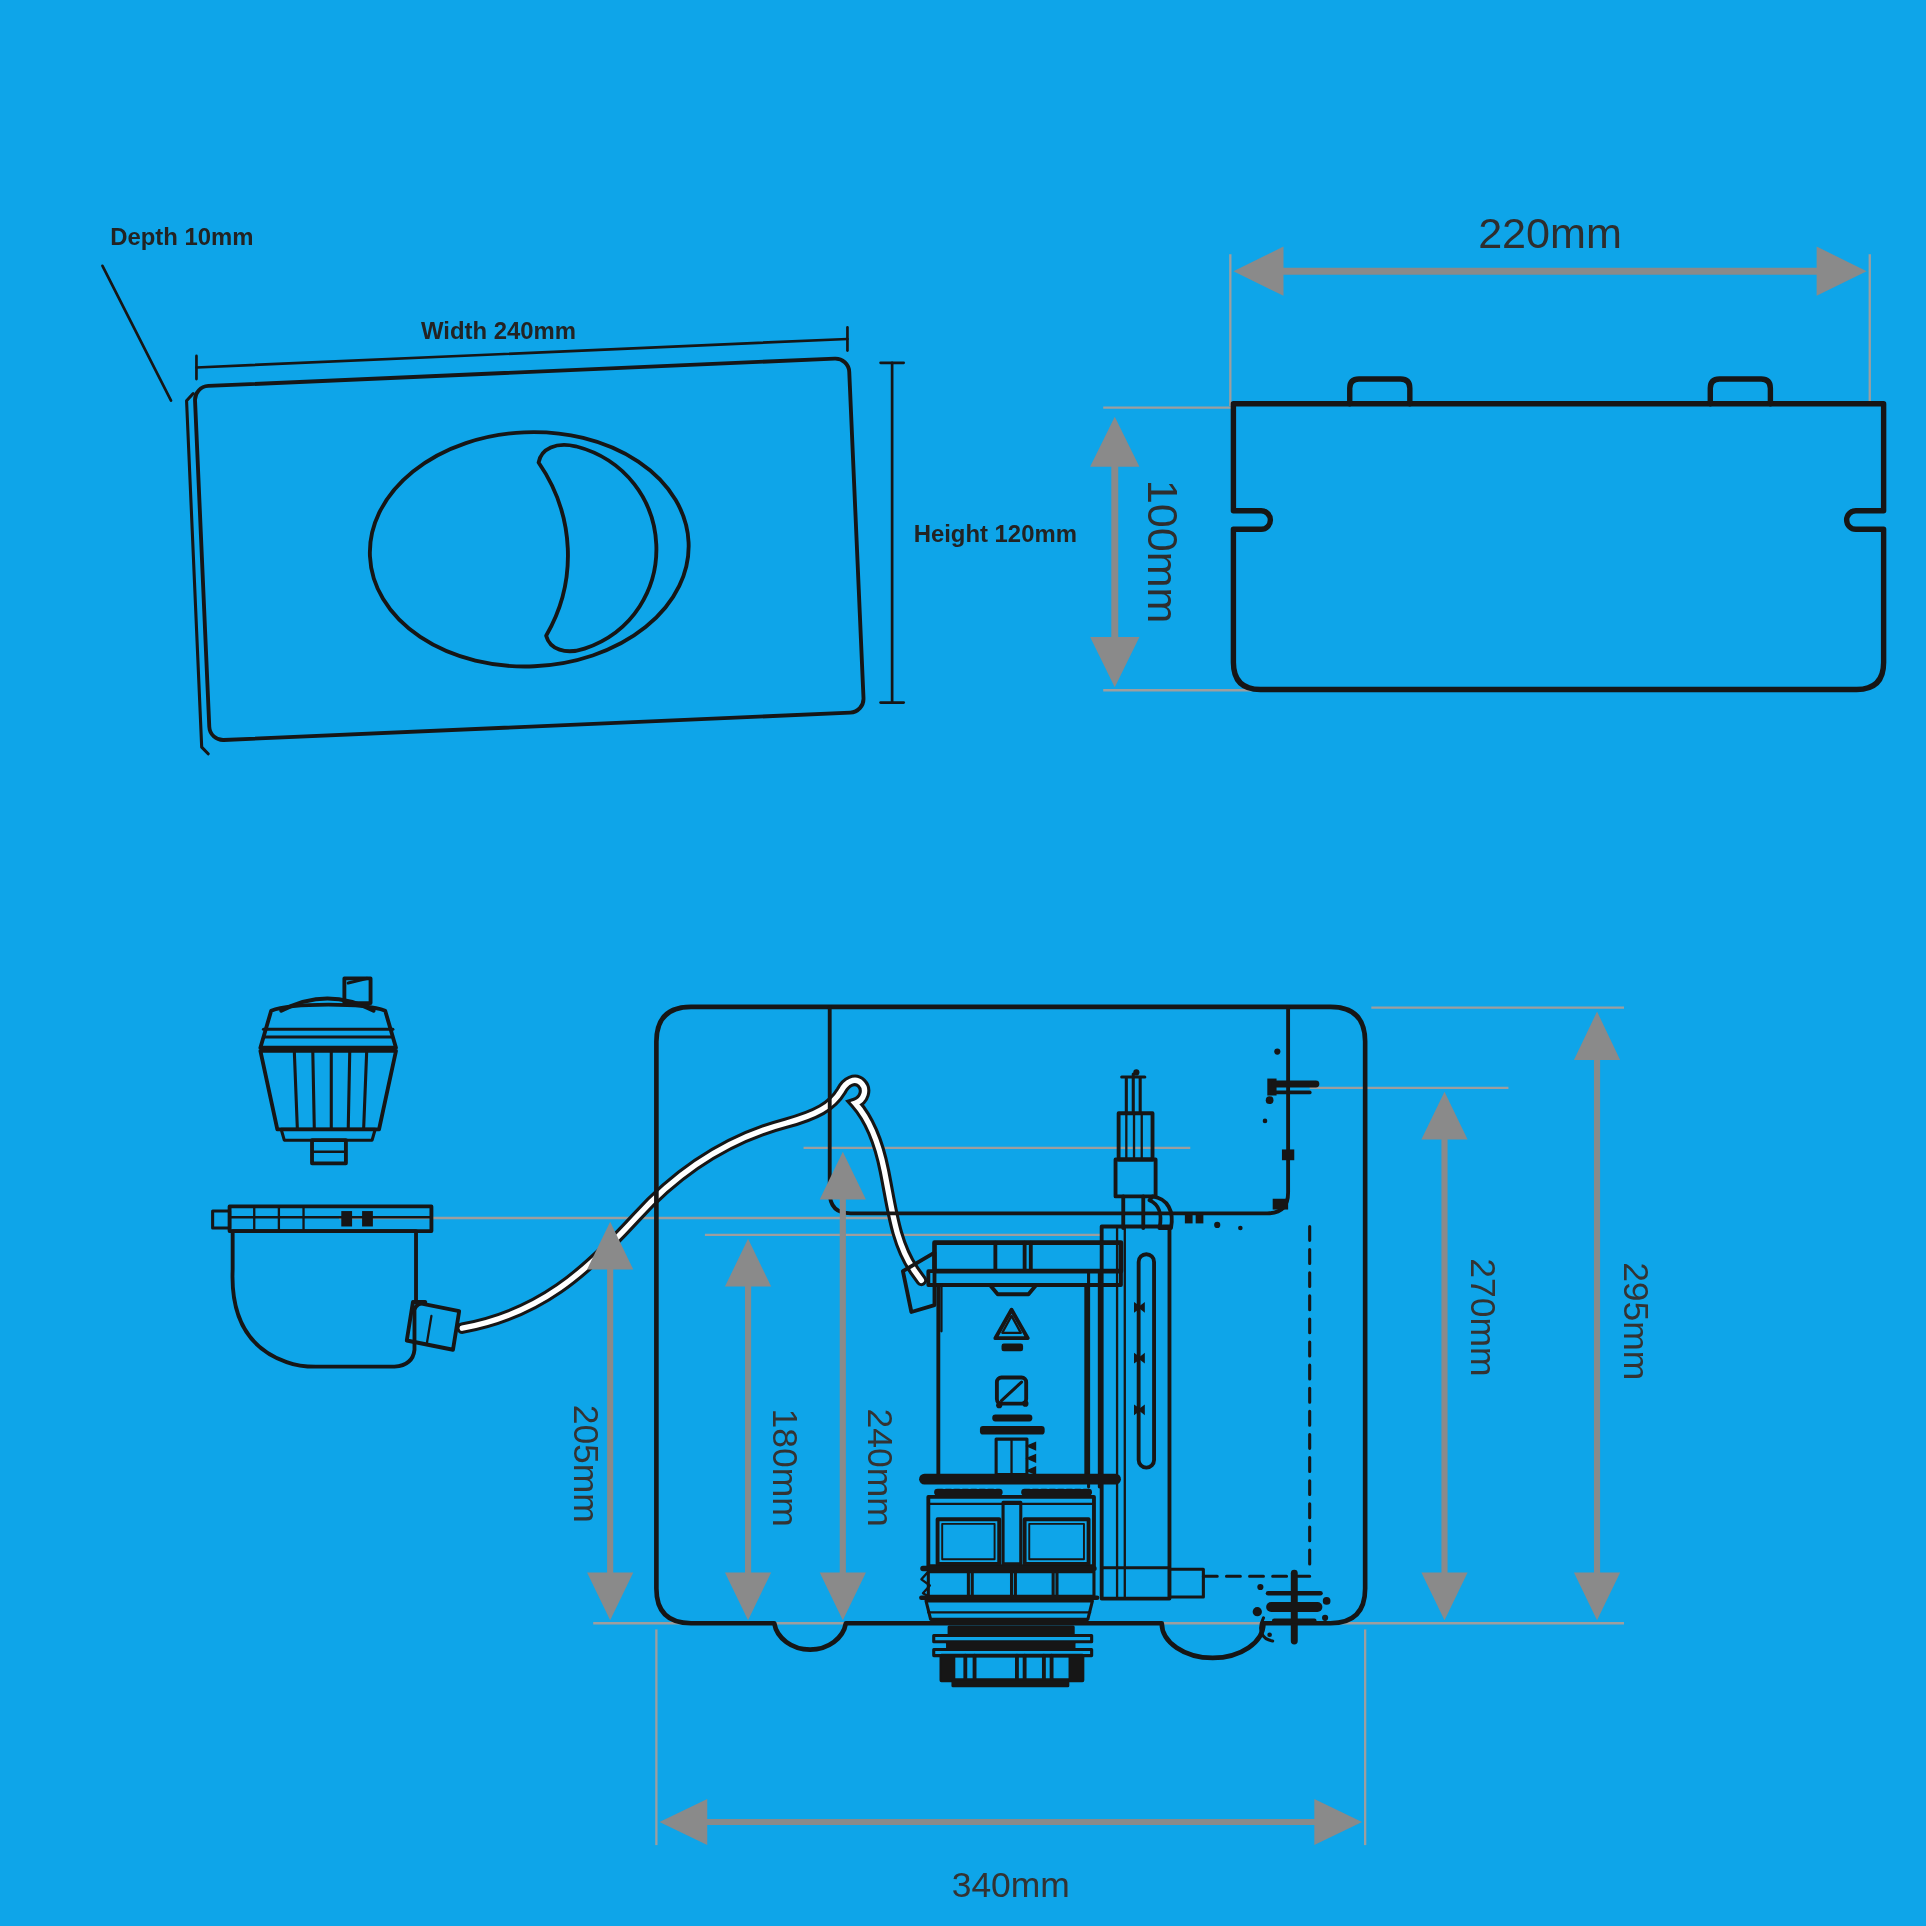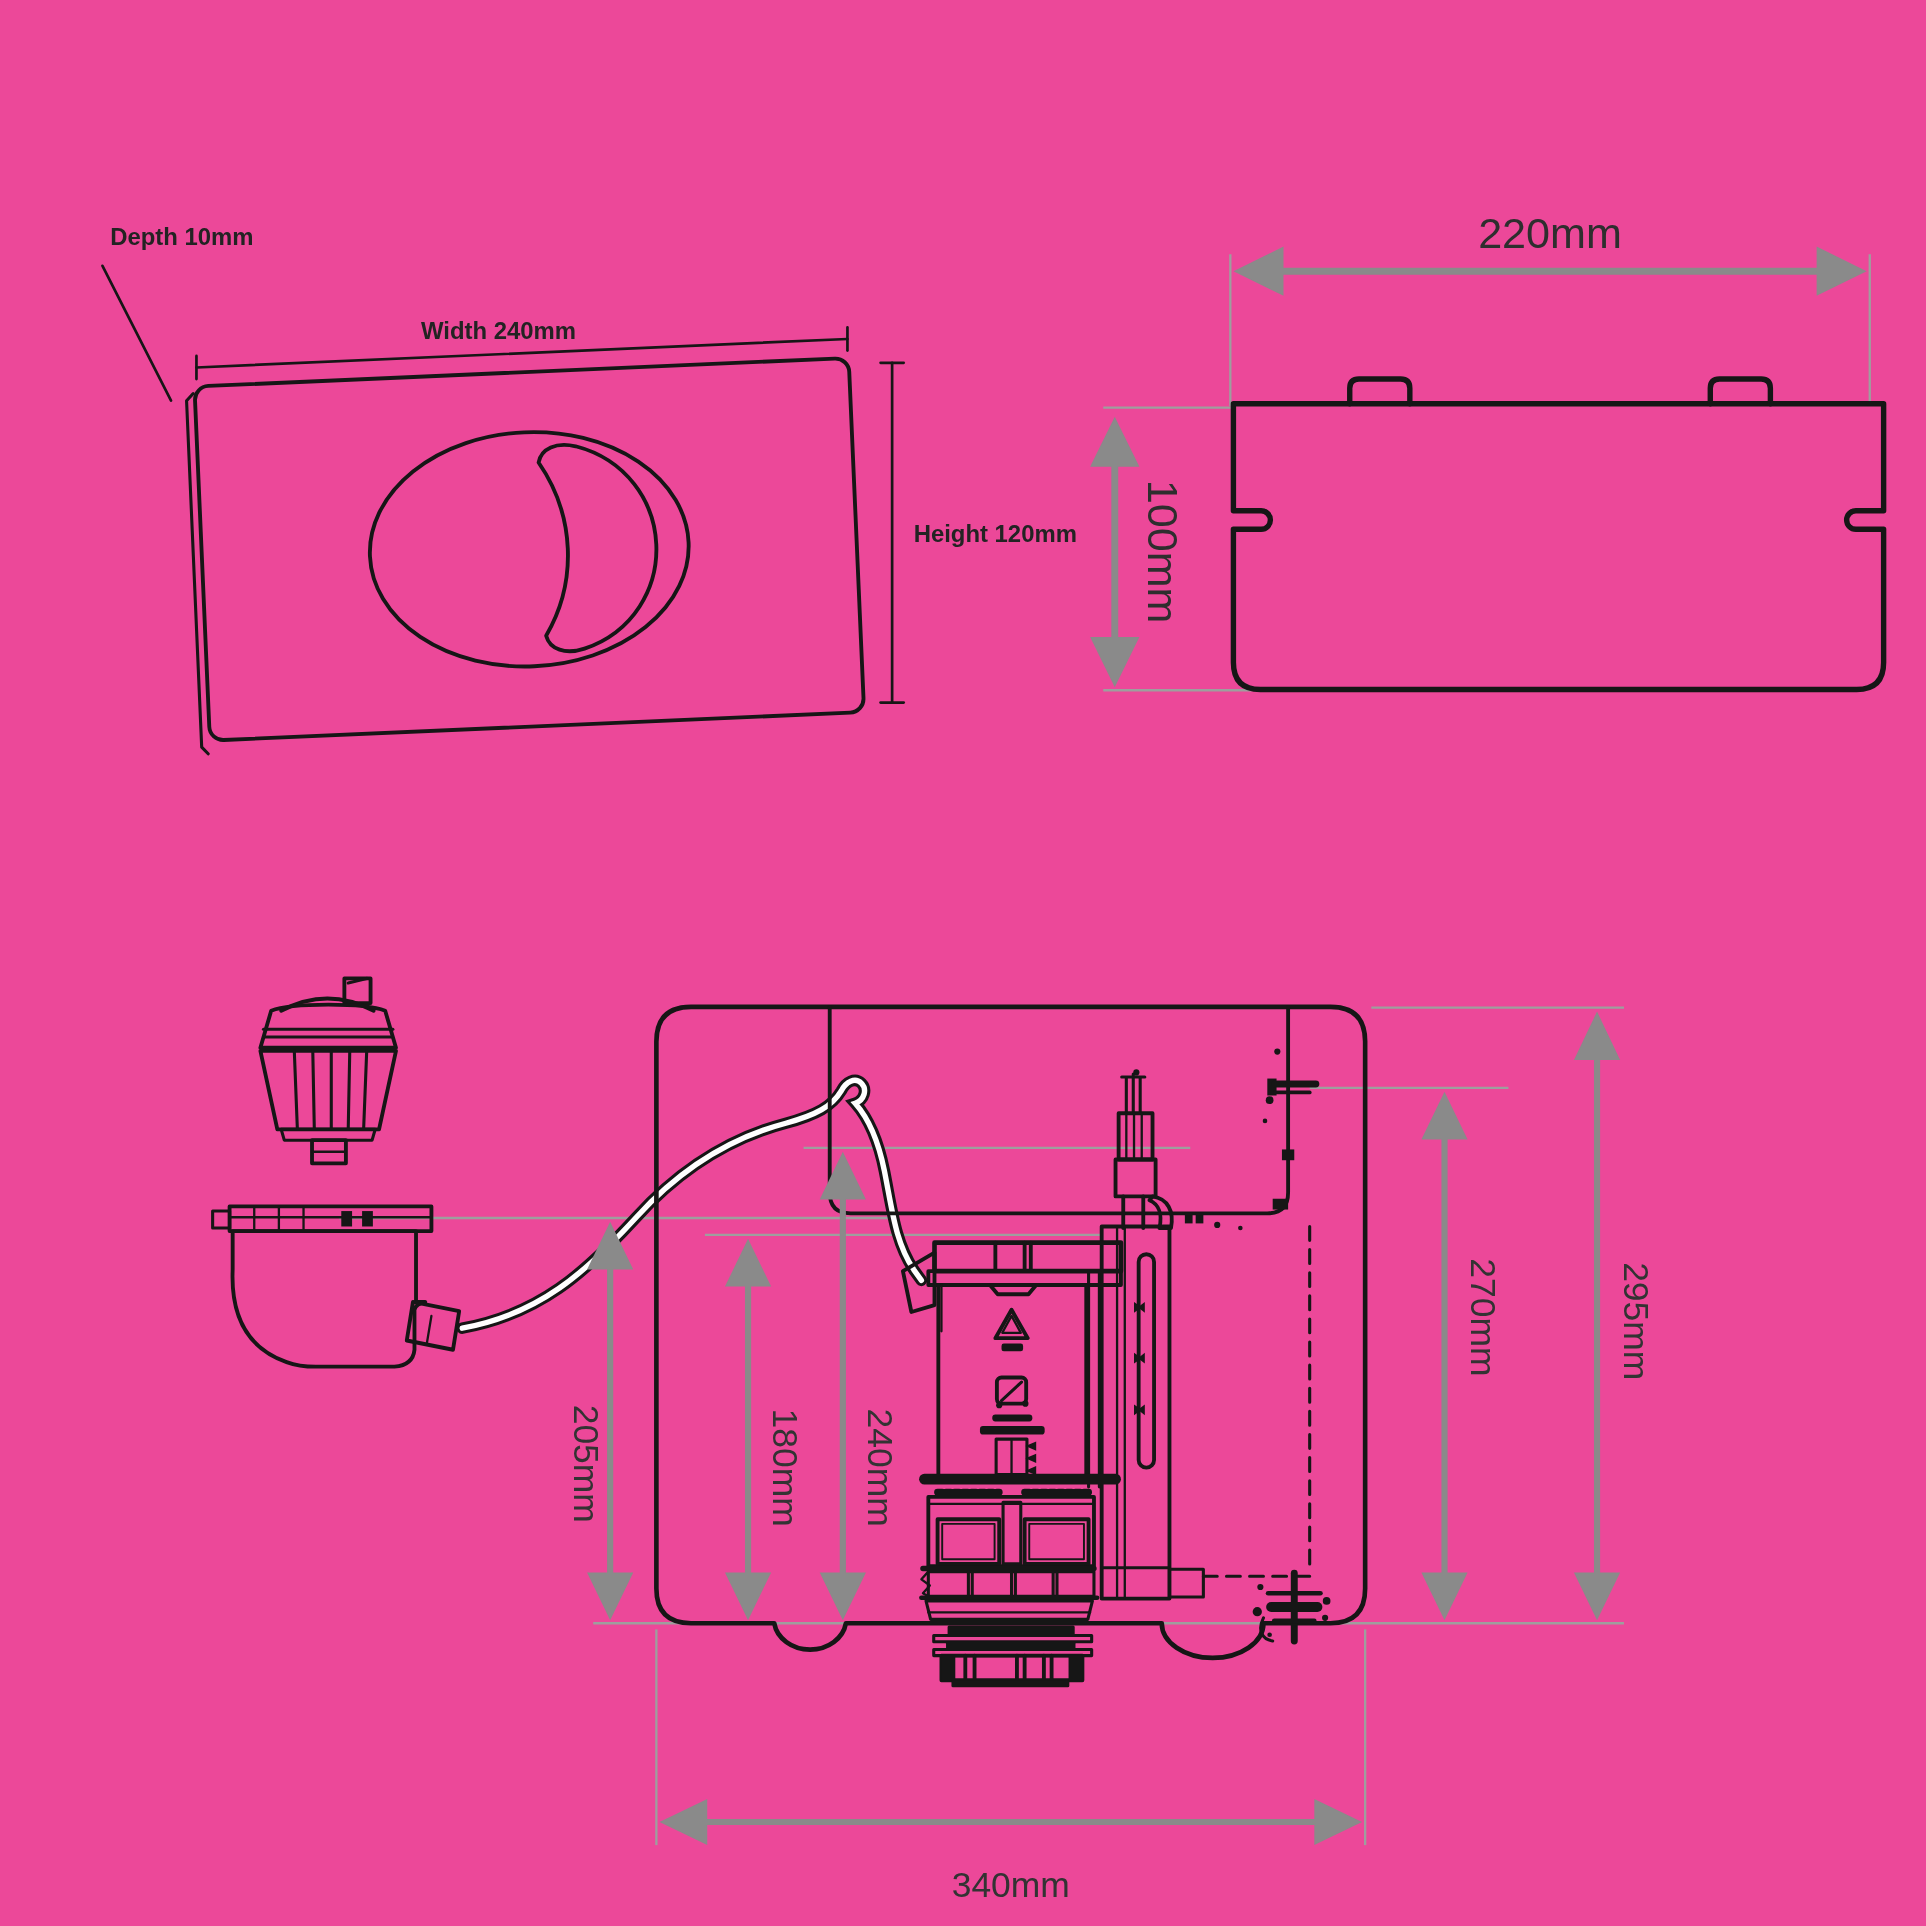--- a/index.html
+++ b/index.html
@@ -1,16 +1,16 @@
 <!DOCTYPE html>
 <html style="font-size:12.3px"><head>
 <meta charset="utf-8">
 <style>
   html,body{margin:0;padding:0;background:#ffffff;}
-  .page{position:relative;width:1926px;height:1926px;background:#ec4899;overflow:hidden;
+  .page{position:relative;width:1926px;height:1926px;background:#0ea5e9;overflow:hidden;
         font-family:"Liberation Sans", sans-serif;}
   svg{position:absolute;left:0;top:0;}
   .ln{stroke:#161616;fill:none;stroke-linejoin:round;stroke-linecap:round;}
   .fillb{fill:#161616;stroke:none;}
   .dim{stroke:#8a8a8a;fill:none;}
   .dimh{fill:#8a8a8a;stroke:none;}
   .ext{stroke:#9e9e9e;stroke-width:3;fill:none;}
   text{fill:#2e2e2e;}
   .lbl{font-size:31px;font-weight:600;fill:#232323;}
   .big{font-size:56px;fill:#2e2e2e;}

